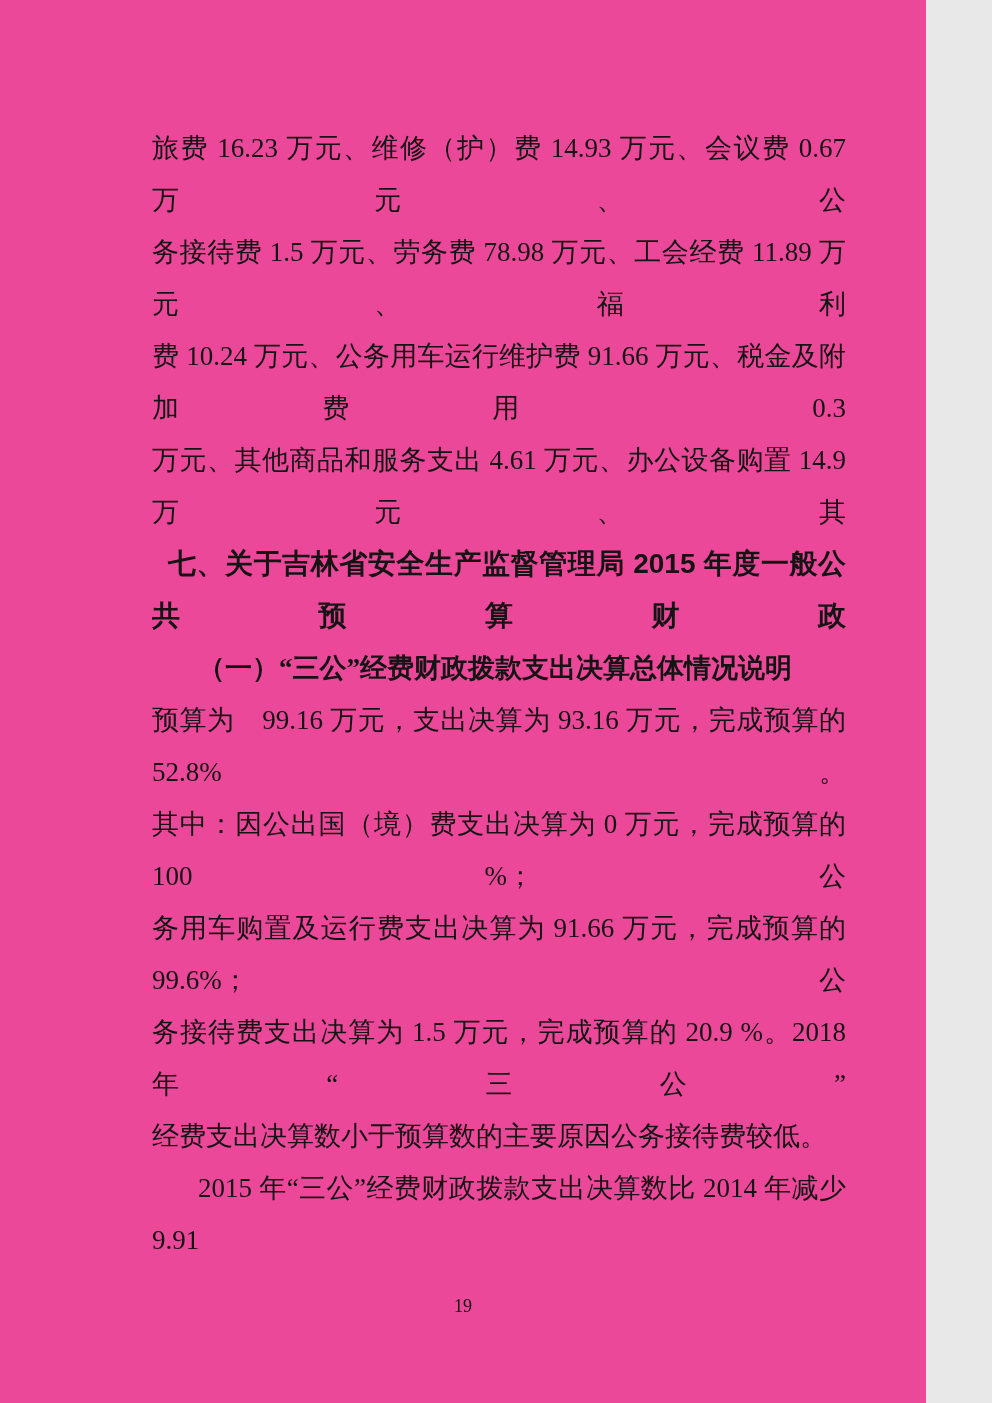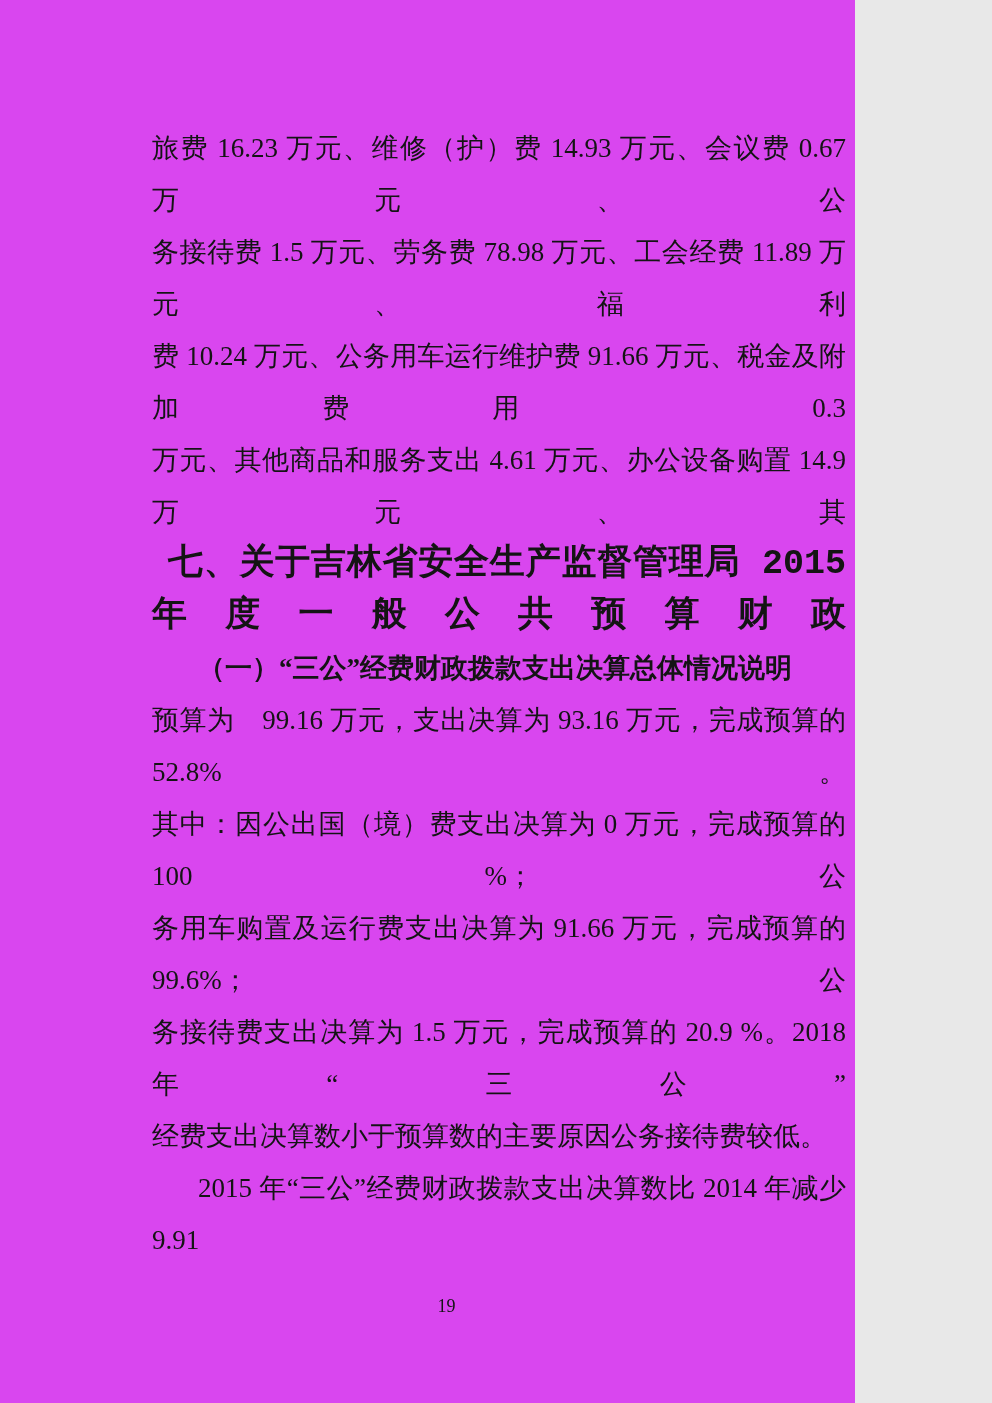--- a/index.html
+++ b/index.html
@@ -2,23 +2,23 @@
 <html><head>
 <meta charset="utf-8">
 <style>
   html, body {
     margin: 0;
     padding: 0;
     background: #e8e8e8;
   }
   .page {
     position: relative;
-    width: 855px;
+    width: 926px;
     height: 1403px;
-    background: #d946ef;
+    background: #ec4899;
     overflow: hidden;
     font-family: "Liberation Serif", serif;
     color: #141414;
   }
   .text-block {
     position: absolute;
     left: 152px;
     top: 122px;
     width: 694px;
     font-size: 27px;
@@ -29,38 +29,37 @@
     text-align-last: justify;
     white-space: pre-wrap;
   }
   .ln.last {
     text-align: justify;
     text-align-last: left;
   }
   .ind { text-indent: 46px; }
   .ind-sm { text-indent: 16px; }
   .h1 {
-    font-family: Liberation Mono, monospace;
+    font-family: Liberation Sans, sans-serif;
     font-weight: 700;
-    font-size: 35px;
+    font-size: 28px;
   }
   .h2 {
     font-weight: 700;
   }
   .page-num {
     position: absolute;
     top: 1294px;
     left: 0;
     width: 100%;
     text-align: center;
     font-size: 18px;
     line-height: 24px;
     font-family: "Liberation Serif", serif;
     color: #141414;
-    padding-left: 19px;
   }
 </style>
 </head>
 <body>
 
 <div class="page">
   <div class="text-block">
 
     <div class="ln">旅费 16.23 万元、维修（护）费 14.93 万元、会议费 0.67 万元、公</div>
     <div class="ln">务接待费 1.5 万元、劳务费 78.98 万元、工会经费 11.89 万元、福利</div>

